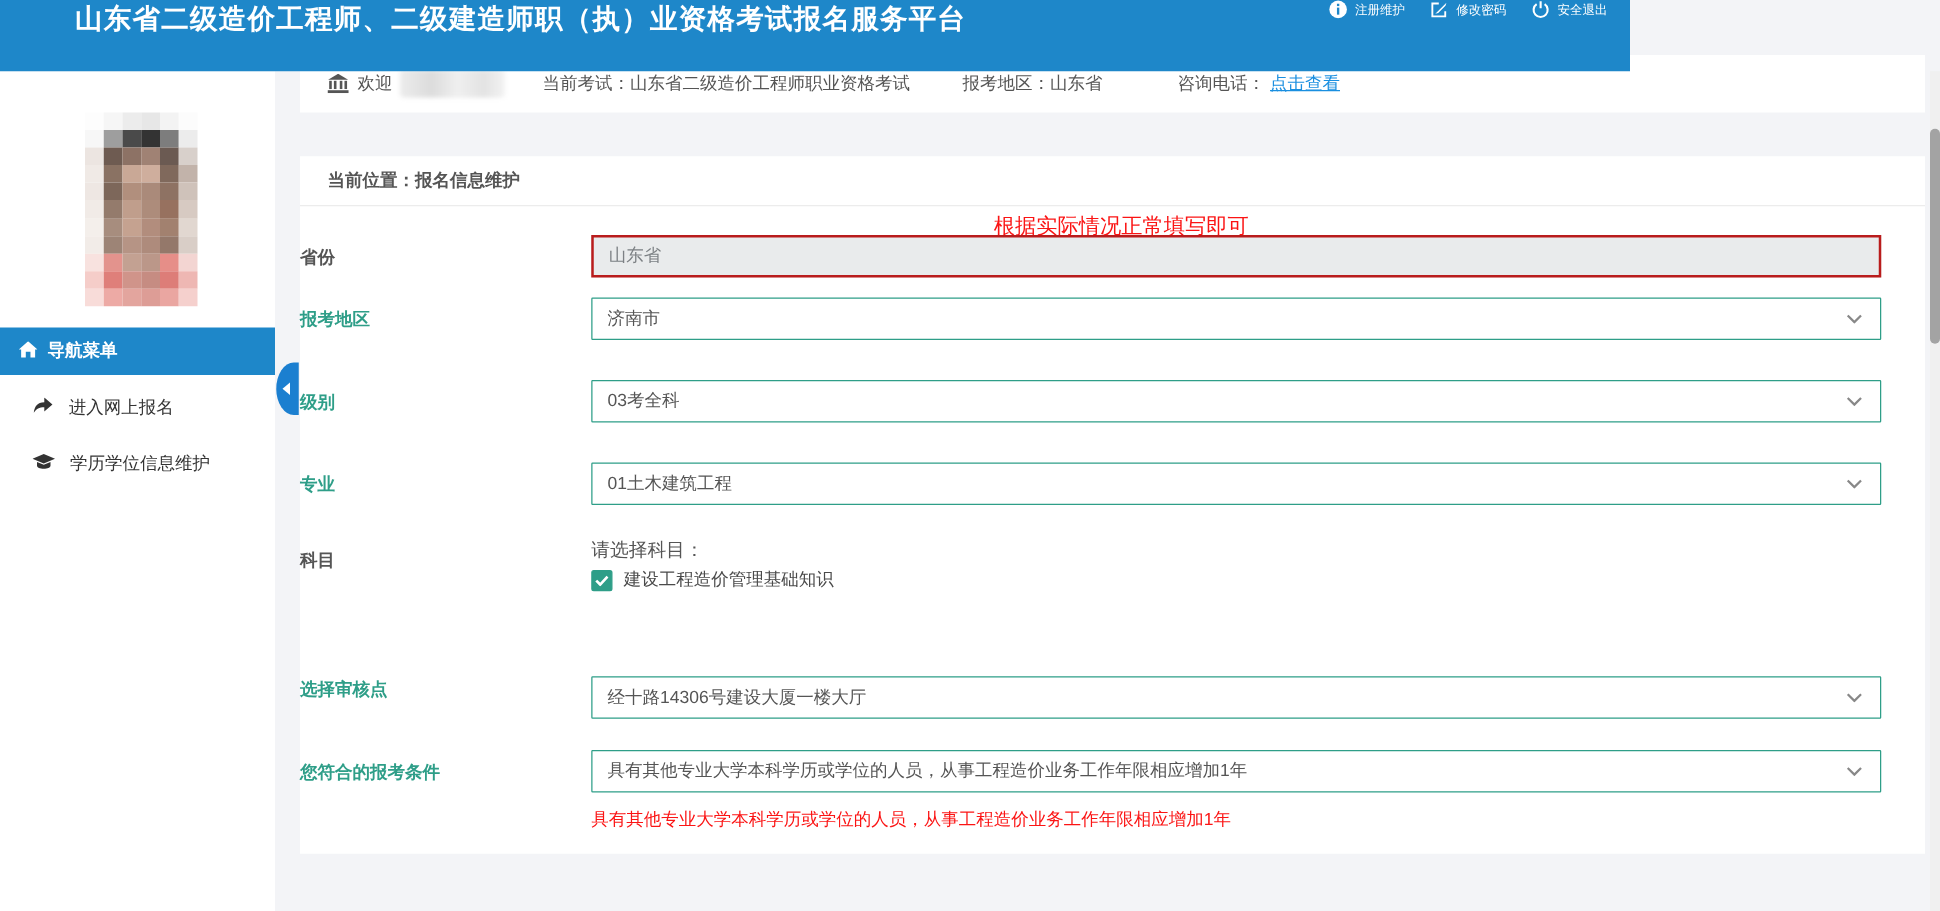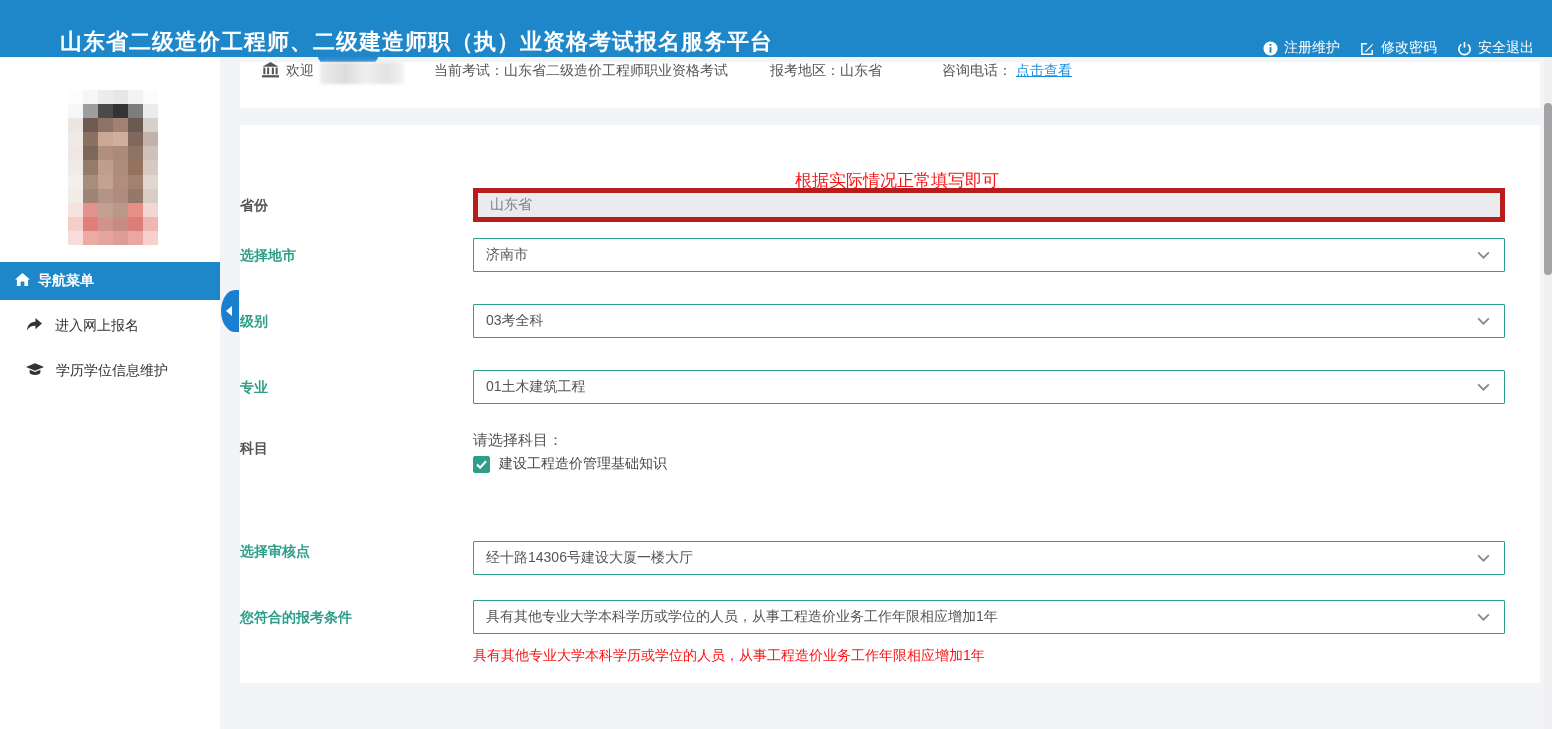--- a/index.html
+++ b/index.html
@@ -13,33 +13,33 @@
   *{box-sizing:border-box;}
   html,body{margin:0;padding:0;}
   body{
     width:1552px;height:729px;position:relative;overflow:hidden;
     background:#f3f4f7;
     font-family:"Liberation Sans","DejaVu Sans",sans-serif;
     color:var(--text-gray);
   }
   
   .topbar{
-    position:absolute;left:0;top:0;width:1552px;height:57px;
-    background:var(--header-blue);display:flex;align-items:flex-end;z-index:5;
+    position:absolute;left:0;top:0;width:1304px;height:57px;
+    background:var(--header-blue);display:flex;align-items:flex-start;z-index:5;
   }
   .topbar-title{color:#fff;font-size:22px;font-weight:bold;margin-left:60px;letter-spacing:1px;}
   .topbar-links{margin-left:auto;margin-right:18px;display:flex;align-items:center;gap:20px;}
-  .topbar-link{display:flex;align-items:center;gap:6px;color:#fff;font-size:14px;cursor:pointer;margin-top:12px;}
+  .topbar-link{display:flex;align-items:center;gap:6px;color:#fff;font-size:10px;cursor:pointer;}
   .topbar-link svg{display:block;}
   
   .blue-arc{position:absolute;left:318px;top:46px;width:60px;height:22px;background:#2a8ccd;border-radius:50%;z-index:1;}
   
   .welcome-bar{
-    position:absolute;left:240px;top:62px;width:1300px;height:46px;background:#fff;z-index:2;
-    display:flex;padding:0 22px;font-size:14px;color:var(--text-gray);
+    position:absolute;left:240px;top:44px;width:1300px;height:46px;background:#fff;z-index:2;
+    display:flex;align-items:center;padding:0 22px;font-size:14px;color:var(--text-gray);
   }
   .welcome-bar .bank{margin-right:7px;display:flex;}
   .name-blur{width:84px;height:22px;margin-left:6px;border-radius:3px;
     background:linear-gradient(90deg,#ececec 0%,#dcdcdc 30%,#efefef 55%,#e3e3e3 80%,#f3f3f3 100%);
     filter:blur(1.5px);}
   .wb-exam{margin-left:30px;}
   .wb-region{margin-left:42px;}
   .wb-phone{margin-left:60px;}
   .wb-link{color:var(--link-blue);cursor:pointer;margin-left:4px;text-decoration:underline;}
   
@@ -65,21 +65,21 @@
   .collapse-tab .tri{width:0;height:0;border-top:5px solid transparent;border-bottom:5px solid transparent;border-right:6px solid #fff;margin-right:3px;}
   
   .main-card{position:absolute;left:240px;top:125px;width:1300px;height:558px;background:#fff;z-index:2;}
   .breadcrumb-row{height:40px;border-bottom:1px solid #ececec;display:flex;align-items:center;padding-left:22px;
     font-size:14px;font-weight:bold;color:var(--text-gray);}
   .annotation-red{position:absolute;left:555px;top:44px;font-size:17px;color:var(--red);}
   .form-label{position:absolute;left:0;width:208px;text-align:left;font-size:14px;font-weight:bold;color:var(--text-gray);}
   .form-label.req{color:var(--teal);}
   .control{position:absolute;left:233px;width:1032px;height:34px;display:flex;align-items:center;
     padding:0 12px;font-size:14px;color:var(--text-gray);}
-  .field-disabled{background:#e9ebec;border:5px solid #b91c1c;color:#7c8084;}
+  .field-disabled{background:#e9ebec;border:2px solid #b91c1c;color:#7c8084;}
   .select{background:#fff;border:1px solid var(--teal);border-radius:1px;cursor:pointer;justify-content:space-between;}
   .select .chev{display:flex;margin-right:2px;}
   .subj-prompt{position:absolute;left:233px;top:306px;font-size:15px;}
   .check-row{position:absolute;left:233px;display:flex;align-items:center;gap:9px;font-size:14px;color:#4a4a4a;cursor:pointer;}
   .checkbox{width:17px;height:17px;border-radius:2px;border:1px solid var(--teal);background:#fff;display:flex;align-items:center;justify-content:center;}
   .checkbox.checked{background:var(--teal);}
   .note-red{position:absolute;left:233px;top:522px;font-size:14px;color:var(--red);}
   
   .scroll-track{position:absolute;right:0;top:57px;width:8px;height:672px;background:#f0f0f0;z-index:6;}
   .scroll-thumb{position:absolute;right:0;top:46px;width:8px;height:172px;background:#a3a3a3;border-radius:4px;cursor:pointer;}
@@ -235,28 +235,29 @@
         </svg>
     </span>
     <span>进入网上报名</span>
   </div>
 </div>
 <div class="collapse-tab">
   <span class="tri"></span>
 </div>
 
 <div class="main-card">
+  <div class="breadcrumb-row">当前位置：报名信息维护</div>
   <div class="annotation-red">根据实际情况正常填写即可</div>
 
   <div class="form-label" style="top:72px;">省份</div>
   <div class="control field-disabled" style="top:63px;">
     <span>山东省</span>
   </div>
 
-  <div class="form-label req" style="top:122px;">选择地市</div>
+  <div class="form-label req" style="top:122px;">报考地区</div>
   <div class="control select" style="top:113px;">
     <span>济南市</span>
     <span class="chev">
       <svg width="13" height="8" viewBox="0 0 14 9" fill="none" stroke="#888" stroke-width="2">
           <path d="M1 1.5 7 7.5 13 1.5"></path>
         </svg>
     </span>
   </div>
 
   <div class="form-label req" style="top:188px;">级别</div>

